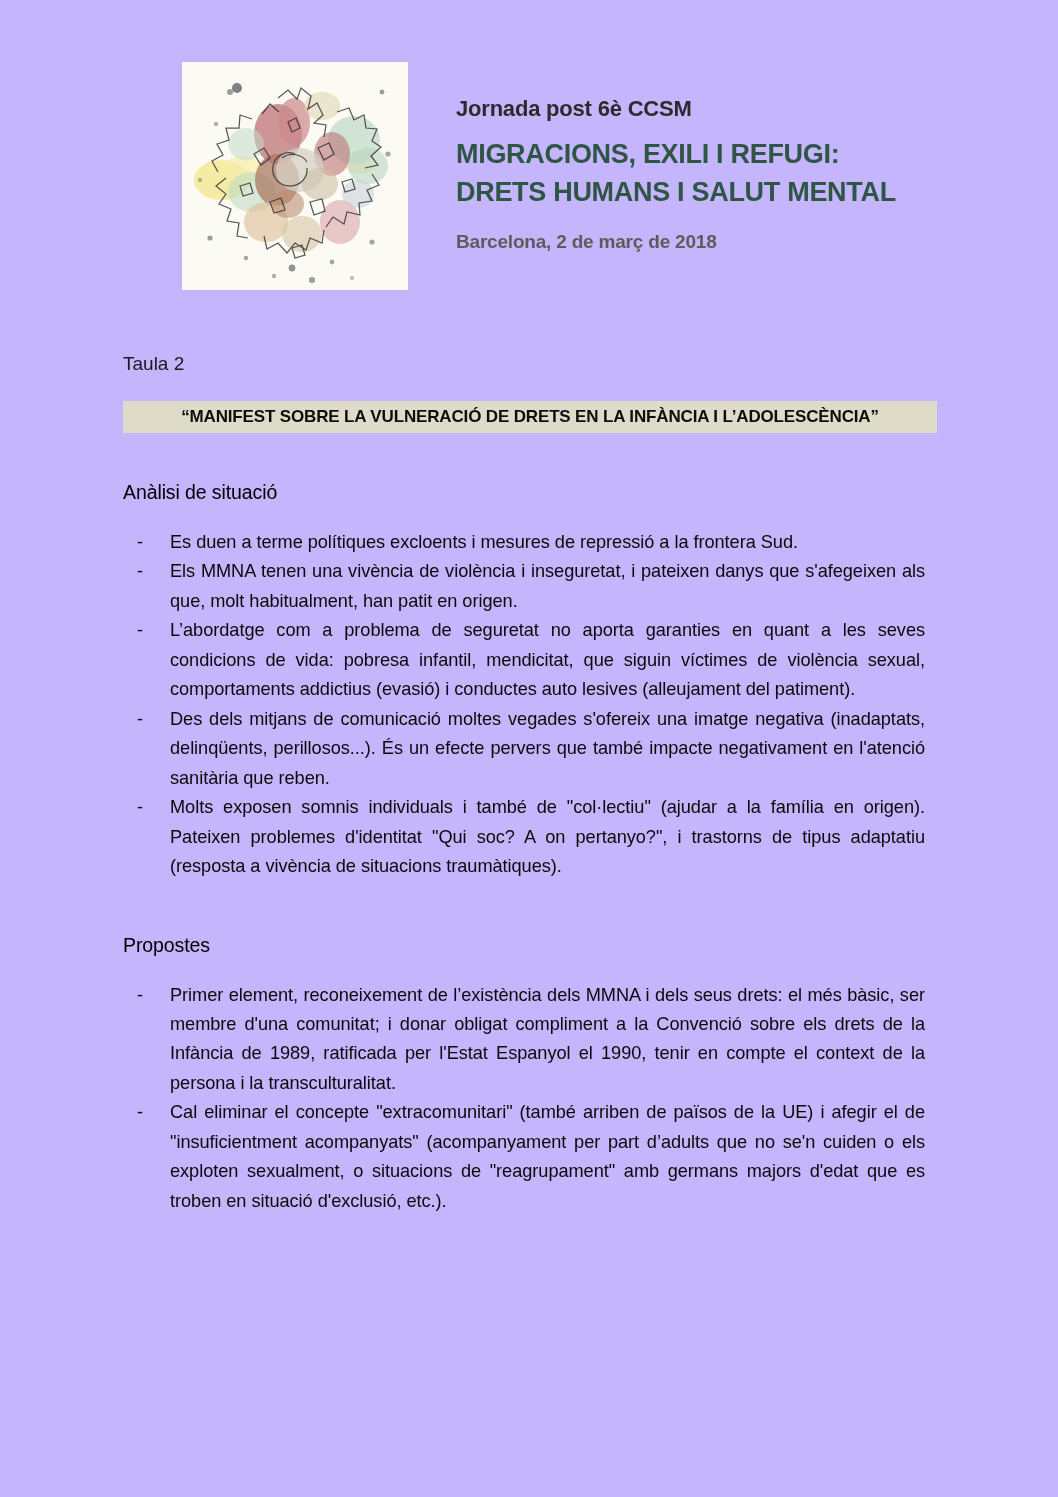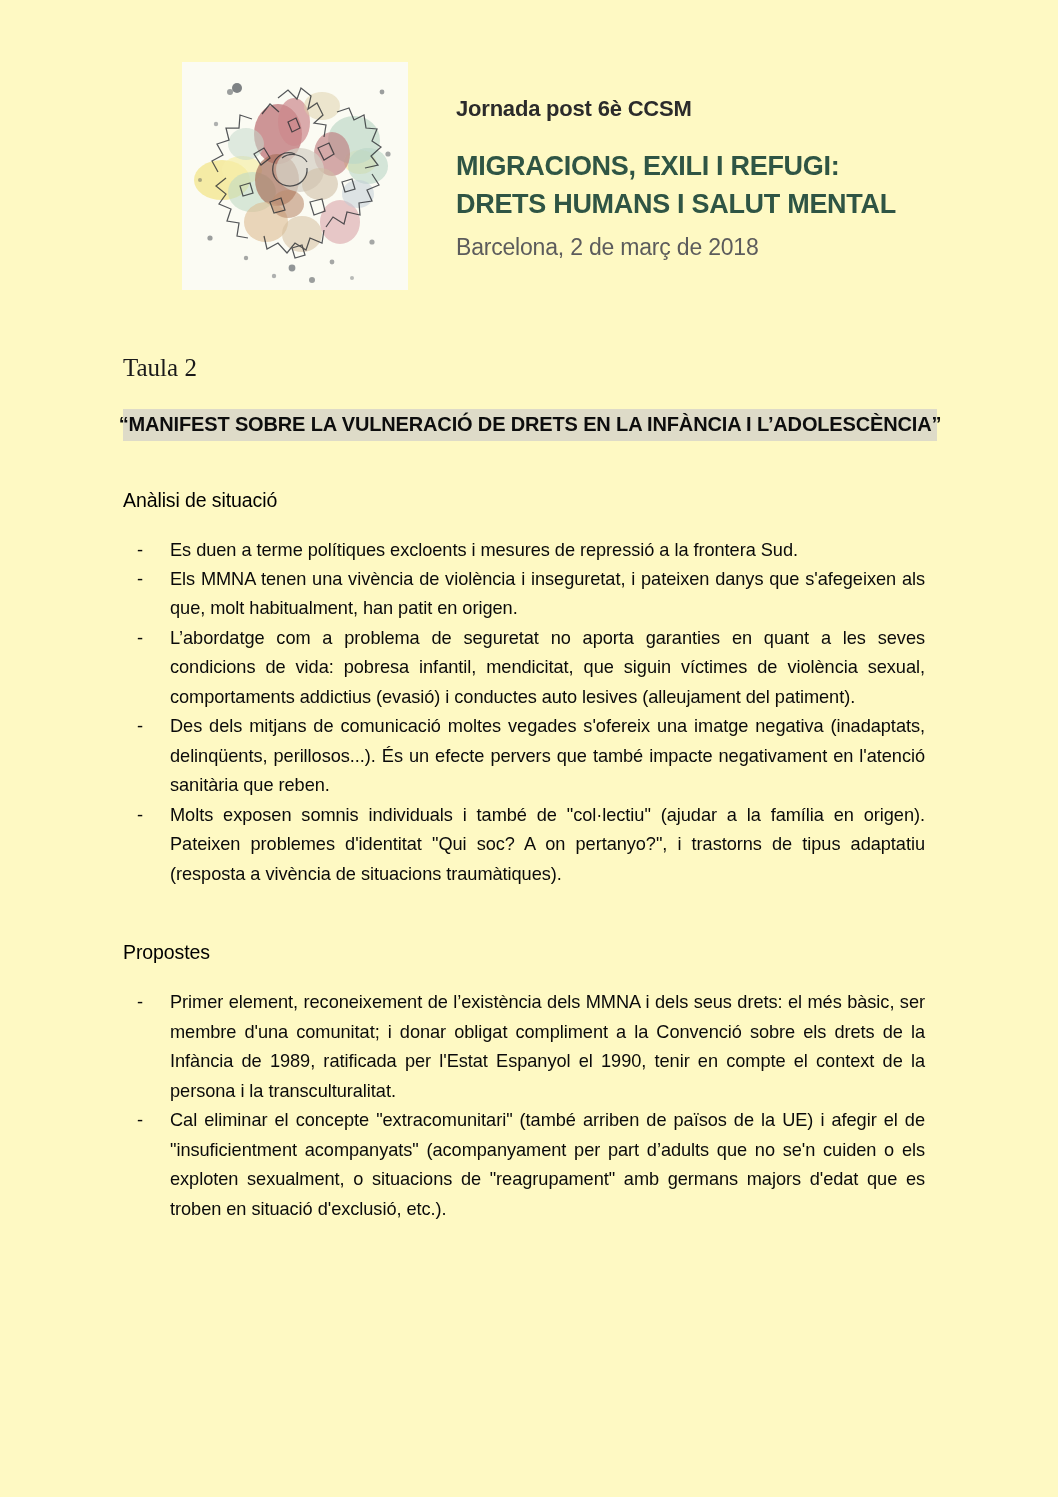--- a/index.html
+++ b/index.html
@@ -8,21 +8,21 @@
     background: #ffffff;
   }
   body {
     font-family: "Liberation Sans", sans-serif;
     color: #000000;
   }
   .page {
     position: relative;
     width: 1058px;
     height: 1497px;
-    background: #fef9c3;
+    background: #c4b5fd;
     overflow: hidden;
   }
 
   
   .header {
     position: absolute;
     left: 182px;
     top: 62px;
     width: 720px;
     height: 228px;
@@ -52,54 +52,53 @@
     white-space: nowrap;
   }
   .title-line {
     font-size: 27px;
     font-weight: bold;
     color: #2f5544;
     letter-spacing: -0.3px;
     line-height: 1.42;
     white-space: nowrap;
   }
-  .title-line.first { margin-top: 23px; }
+  .title-line.first { margin-top: 11px; }
   .place-date {
-    margin-top: 11px;
-    font-size: 23px;
-    font-weight: normal;
+    margin-top: 20px;
+    font-size: 19px;
+    font-weight: bold;
     color: #5c5c5c;
     letter-spacing: -0.2px;
     white-space: nowrap;
   }
 
   
   .body-area {
     position: absolute;
     left: 123px;
     top: 352px;
     width: 814px;
   }
   .taula-label {
-    font-size: 25px;
+    font-size: 19px;
     color: #1a1a1a;
     line-height: 1.3;
     margin-bottom: 24px;
-    font-family: Liberation Serif, serif;
   }
   .manifest-banner {
     background: #dedbc8;
     height: 32px;
     display: flex;
     align-items: center;
     justify-content: center;
     margin-bottom: 0;
   }
   .manifest-banner span {
-    font-size: 20px;
+    font-size: 17px;
     font-weight: bold;
     color: #0d0d0d;
     letter-spacing: -0.15px;
     white-space: nowrap;
   }
 
   h2.section-heading {
     font-size: 19.5px;
     font-weight: normal;
     color: #000000;

